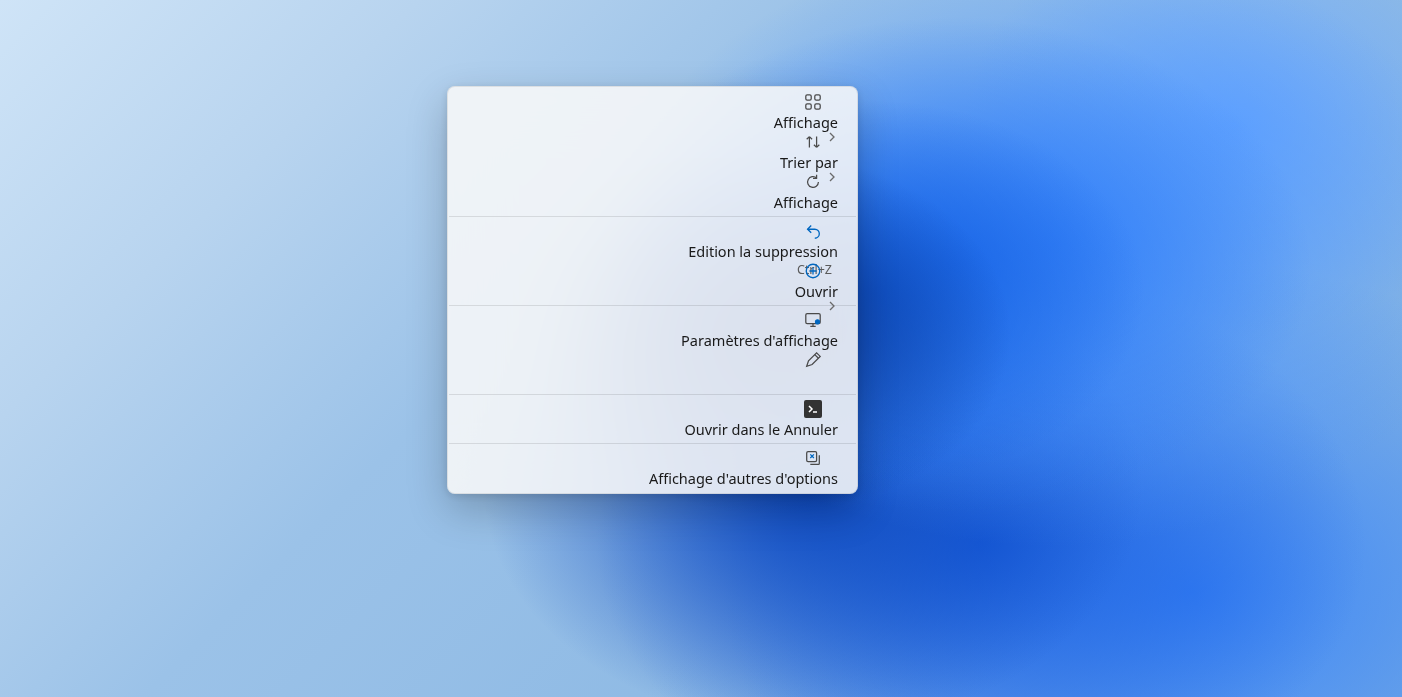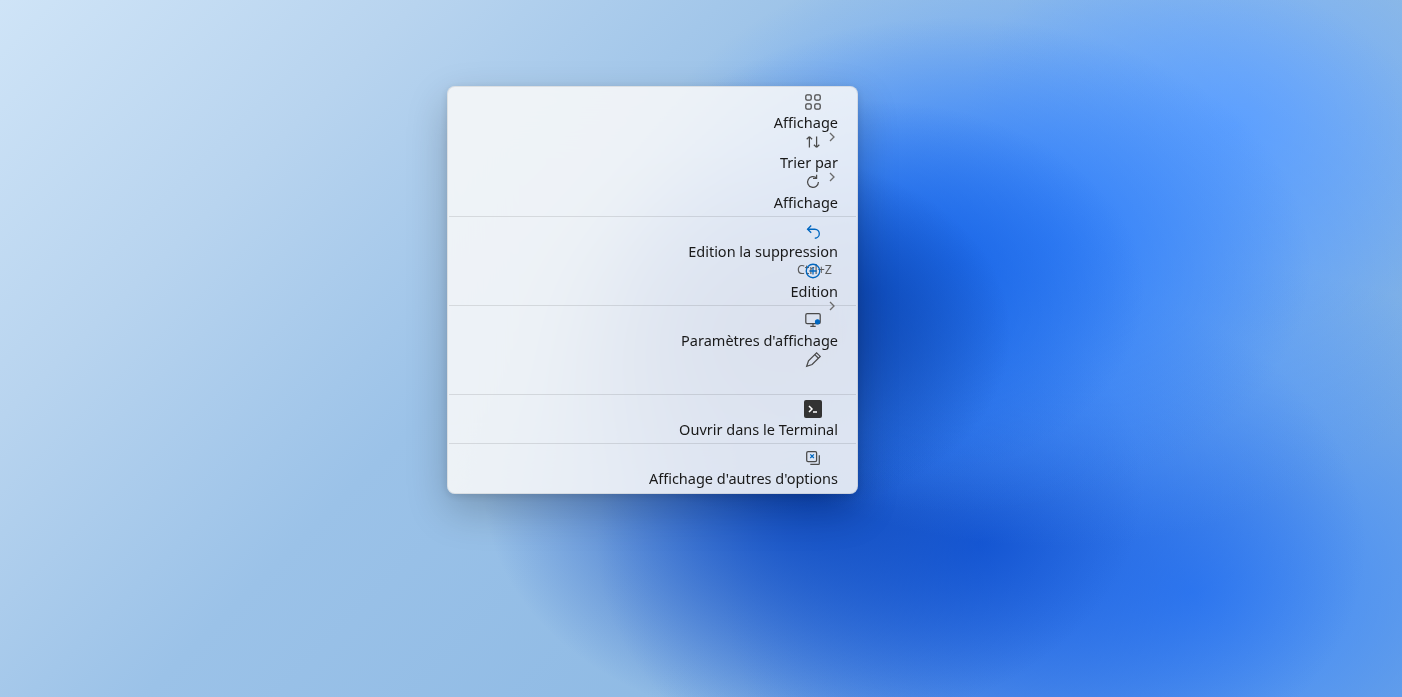--- a/index.html
+++ b/index.html
@@ -148,21 +148,21 @@
       <span class="menu-shortcut">Ctrl+Z</span>
     </div>
 
     <div class="menu-item">
       <span class="menu-icon">
         <svg viewBox="0 0 20 20" fill="none" stroke="#0067c0" stroke-width="1.4">
           <circle cx="10" cy="10" r="7.5"></circle>
           <path d="M10 6v8M6 10h8"></path>
         </svg>
       </span>
-      <span class="menu-label">Edition</span>
+      <span class="menu-label">Ouvrir</span>
       <span class="menu-chevron">
         <svg viewBox="0 0 10 10" fill="none" stroke="#6a6a6a" stroke-width="1.3">
             <path d="M3 1l4 4-4 4"></path>
           </svg>
       </span>
     </div>
 
     <div class="separator"></div>
 
     <div class="menu-item">
@@ -189,21 +189,21 @@
 
 
     <div class="menu-item">
       <span class="menu-icon">
         <span class="terminal-icon">
           <svg viewBox="0 0 12 12" fill="none" stroke="#fff" stroke-width="1.5">
               <path d="M2 3l3 3-3 3M6 9h4"></path>
             </svg>
         </span>
       </span>
-      <span class="menu-label">Ouvrir dans le Terminal</span>
+      <span class="menu-label">Ouvrir dans le Annuler</span>
     </div>
 
     <div class="separator"></div>
 
     <div class="menu-item">
       <span class="menu-icon">
         <svg viewBox="0 0 20 20" fill="none" stroke="#4a4a4a" stroke-width="1.4">
           <rect x="3" y="3" width="11" height="11" rx="1.5"></rect>
           <path d="M7 17h9a1 1 0 0 0 1-1V7"></path>
           <path d="M7 6l4 4M11 6l-4 4" stroke="#0067c0"></path>

